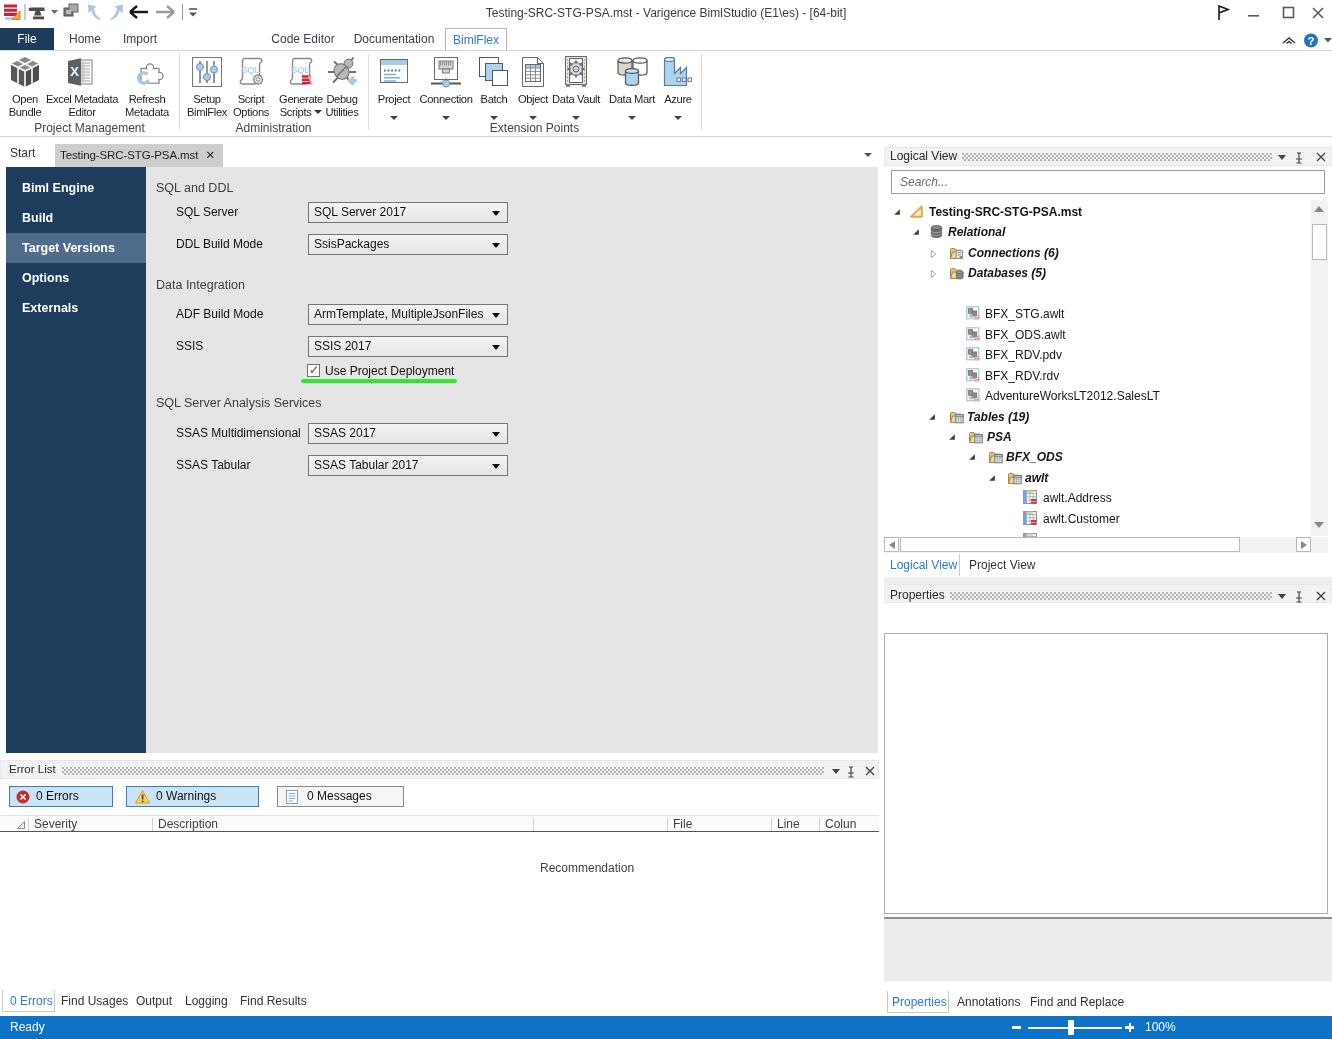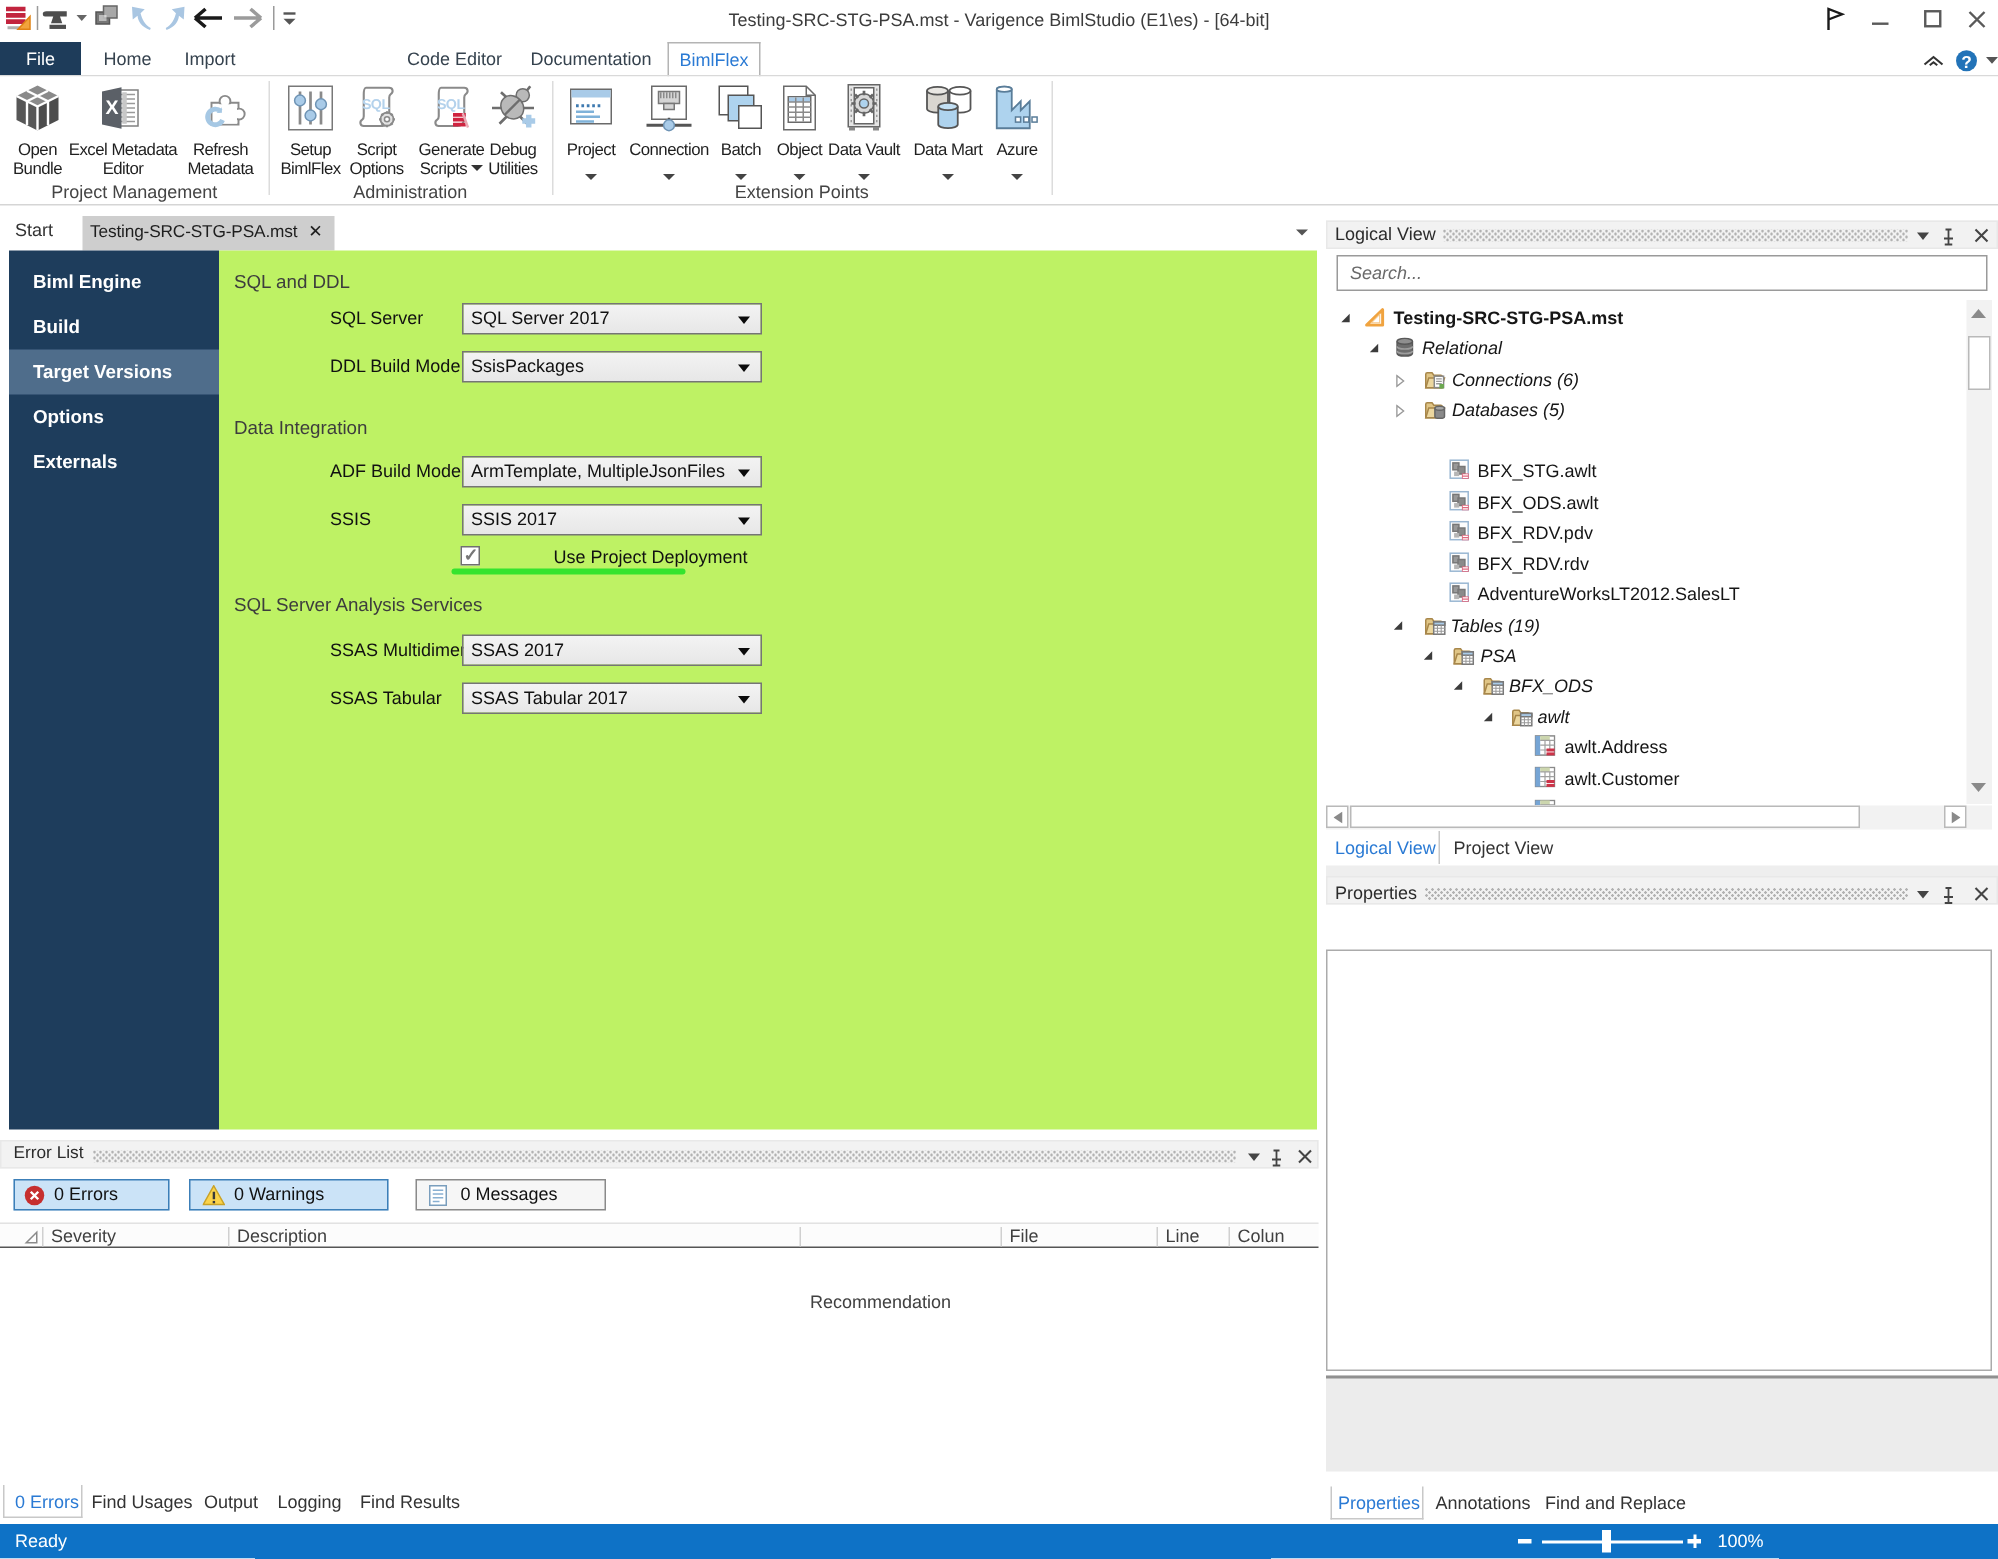--- a/index.html
+++ b/index.html
@@ -31,33 +31,33 @@
 #starttab { position:absolute; left:10px; top:2px; font-size:12px; color:#333; }
 #activetab { position:absolute; left:55px; top:0; width:168px; height:23px; background:#cecece; color:#1e1e1e; font-size:11.5px; line-height:22px; padding-left:5px; white-space:nowrap; letter-spacing:-0.1px; }
 
 
 #sidebar { position:absolute; left:6px; top:167px; width:140px; height:586px; background:#1e3d5c; }
 .side { position:absolute; left:16px; width:120px; height:30px; line-height:30px; color:#fff; font-size:12.5px; font-weight:bold; }
 #side-sel { position:absolute; left:0; top:66px; width:140px; height:30px; background:#4f6d8b; }
 
 
 .sect { position:absolute; font-size:12.5px; color:#3d3d3d; }
-.flbl { position:absolute; font-size:12px; color:#111;margin-left:44px; }
+.flbl { position:absolute; font-size:12px; color:#111; }
 .combo { position:absolute; left:162px; width:200px; height:21px; background:linear-gradient(#f3f3f3,#e7e7e7); border:1px solid #757575; font-size:12px; color:#111; line-height:19px; padding-left:5px; }
 .combo i.ar { position:absolute; right:7px; top:8px; width:0; height:0; border-left:4.5px solid transparent; border-right:4.5px solid transparent; border-top:5px solid #0a0a0a; }
 
 
 .phead { position:absolute; height:19px; font-size:12px; color:#2b2b2b; }
 .pbar { position:absolute; background:#f2f2f2; border:1px solid #e8e8e8; }
 .dots { position:absolute; height:8px; background-image:radial-gradient(circle at 1px 1px, #b2b2b2 0.75px, rgba(0,0,0,0) 1px), radial-gradient(circle at 3px 3px, #b2b2b2 0.75px, rgba(0,0,0,0) 1px); background-size:4px 4px; }
 .tr { position:absolute; left:0; height:20px; width:100%; }
 .tr .ex { position:absolute; top:6px; }
 .tr .ic { position:absolute; top:2px; }
 .tr .tx { position:absolute; top:3px; font-size:12px; color:#161616; white-space:nowrap; }
-.tr .tit { font-style:italic; }
+.tr .tit { font-style:italic;font-weight:bold; }
 
 
 .sbtrack { position:absolute; background:#f2f2f2; }
 .sbthumb { position:absolute; background:#fff; border:1px solid #b9b9b9; }
 
 
 .btab { position:absolute; font-size:12px; color:#333; }
 .btab.sel { color:#2a7ad4; }
 
 
@@ -291,21 +291,21 @@
 
 <div id="sidebar">
   <div id="side-sel"></div>
   <div class="side" style="top:6px;">Biml Engine</div>
   <div class="side" style="top:36px;">Build</div>
   <div class="side" style="top:66px;">Target Versions</div>
   <div class="side" style="top:96px;">Options</div>
   <div class="side" style="top:126px;">Externals</div>
 </div>
 
-<div id="main" class="abs" style="left:146px;top:167px;width:732px;height:586px;background:#bef264;">
+<div id="main" class="abs" style="left:146px;top:167px;width:732px;height:586px;background:#e5e5e5;">
   <div class="sect" style="left:10px;top:14px;">SQL and DDL</div>
   <div class="flbl" style="left:30px;top:38px;">SQL Server</div>
   <div class="combo" style="top:35px;">SQL Server 2017<i class="ar"></i></div>
   <div class="flbl" style="left:30px;top:70px;">DDL Build Mode</div>
   <div class="combo" style="top:67px;">SsisPackages<i class="ar"></i></div>
 
   <div class="sect" style="left:10px;top:111px;">Data Integration</div>
   <div class="flbl" style="left:30px;top:140px;">ADF Build Mode</div>
   <div class="combo" style="top:137px;">ArmTemplate, MultipleJsonFiles<i class="ar"></i></div>
   <div class="flbl" style="left:30px;top:172px;">SSIS</div>

